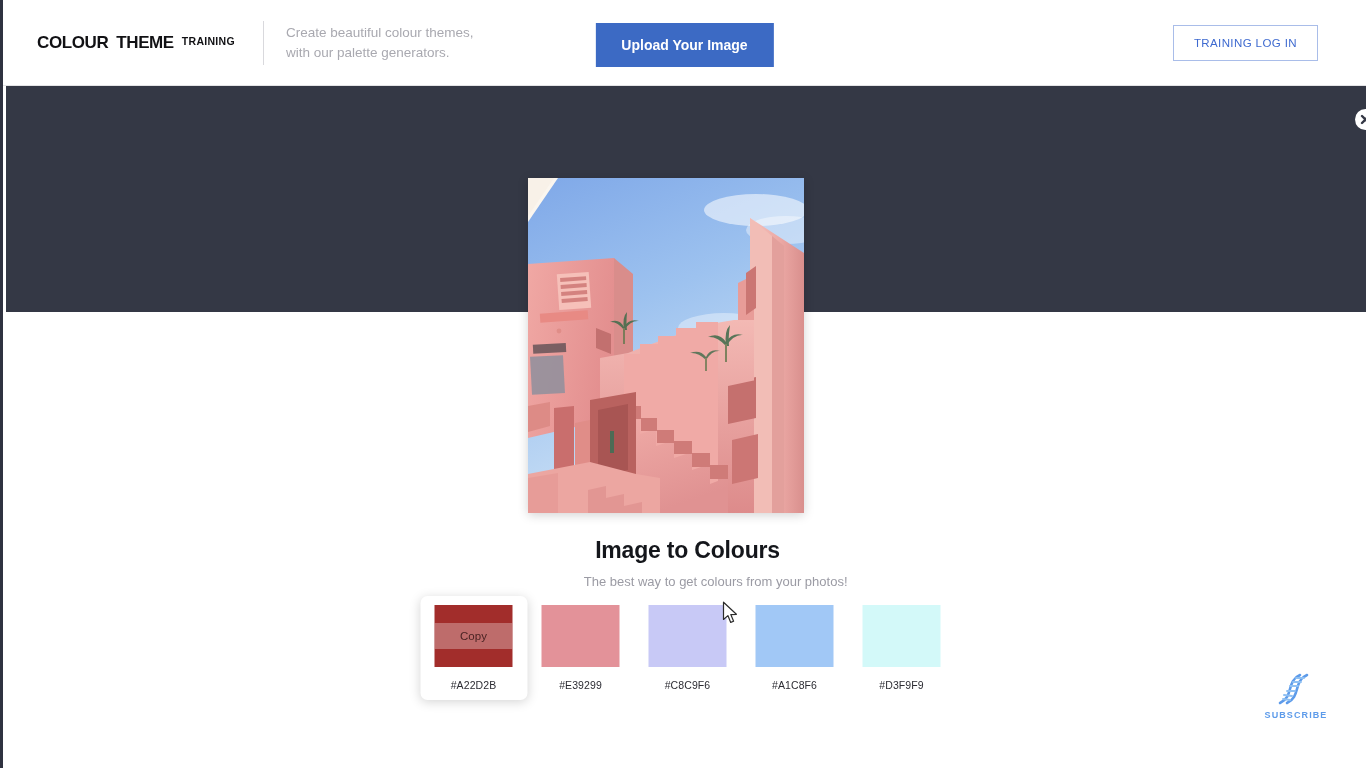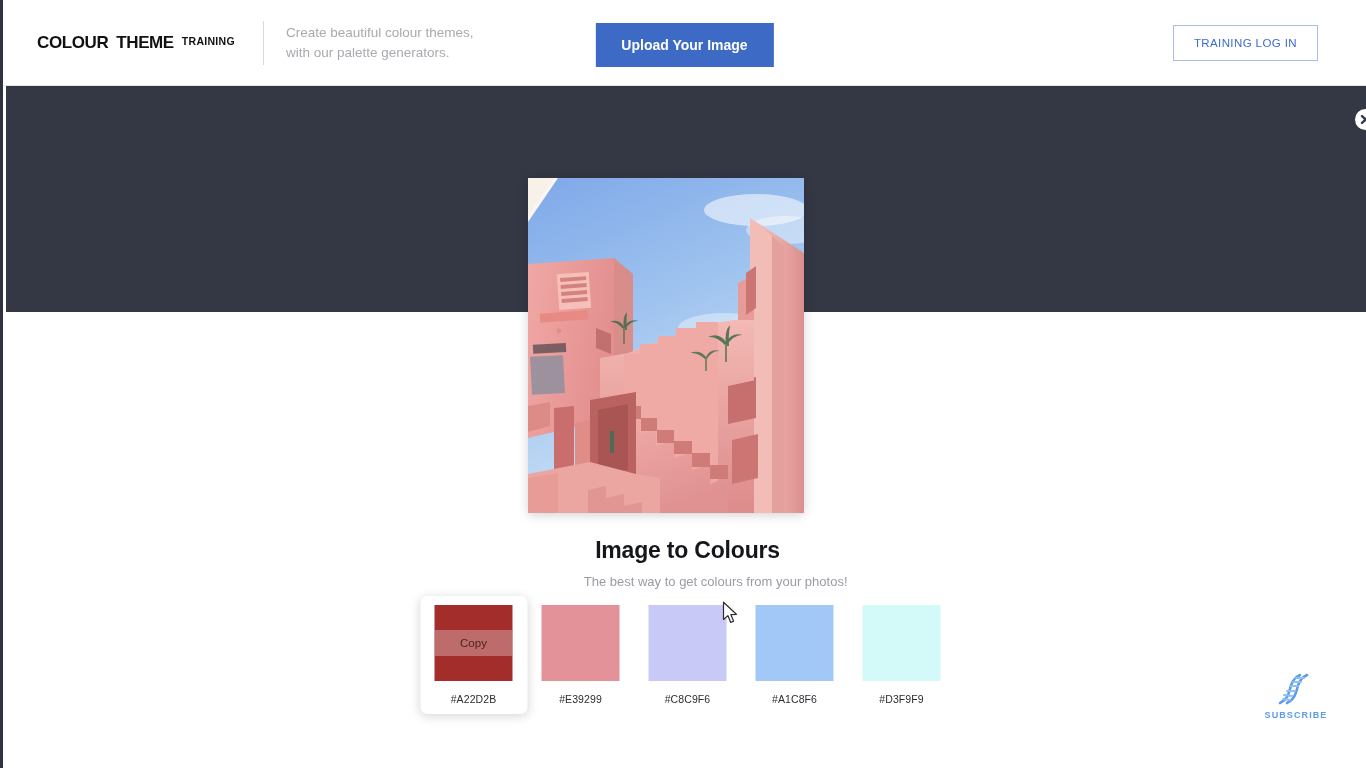--- a/index.html
+++ b/index.html
@@ -184,21 +184,21 @@
     padding-bottom: 9px;
     border-radius: 7px;
     cursor: pointer;
   }
   .swatch-cell.is-active {
     background: #ffffff;
     box-shadow: 0 2px 11px rgba(0,0,0,0.17);
   }
   .swatch-chip {
     width: 78px;
-    height: 76px;
+    height: 62px;
     position: relative;
     overflow: hidden;
   }
   .copy-band {
     position: absolute;
     left: 0; right: 0;
     top: 50%;
     transform: translateY(-50%);
     height: 26px;
     background: rgba(255,255,255,0.30);

